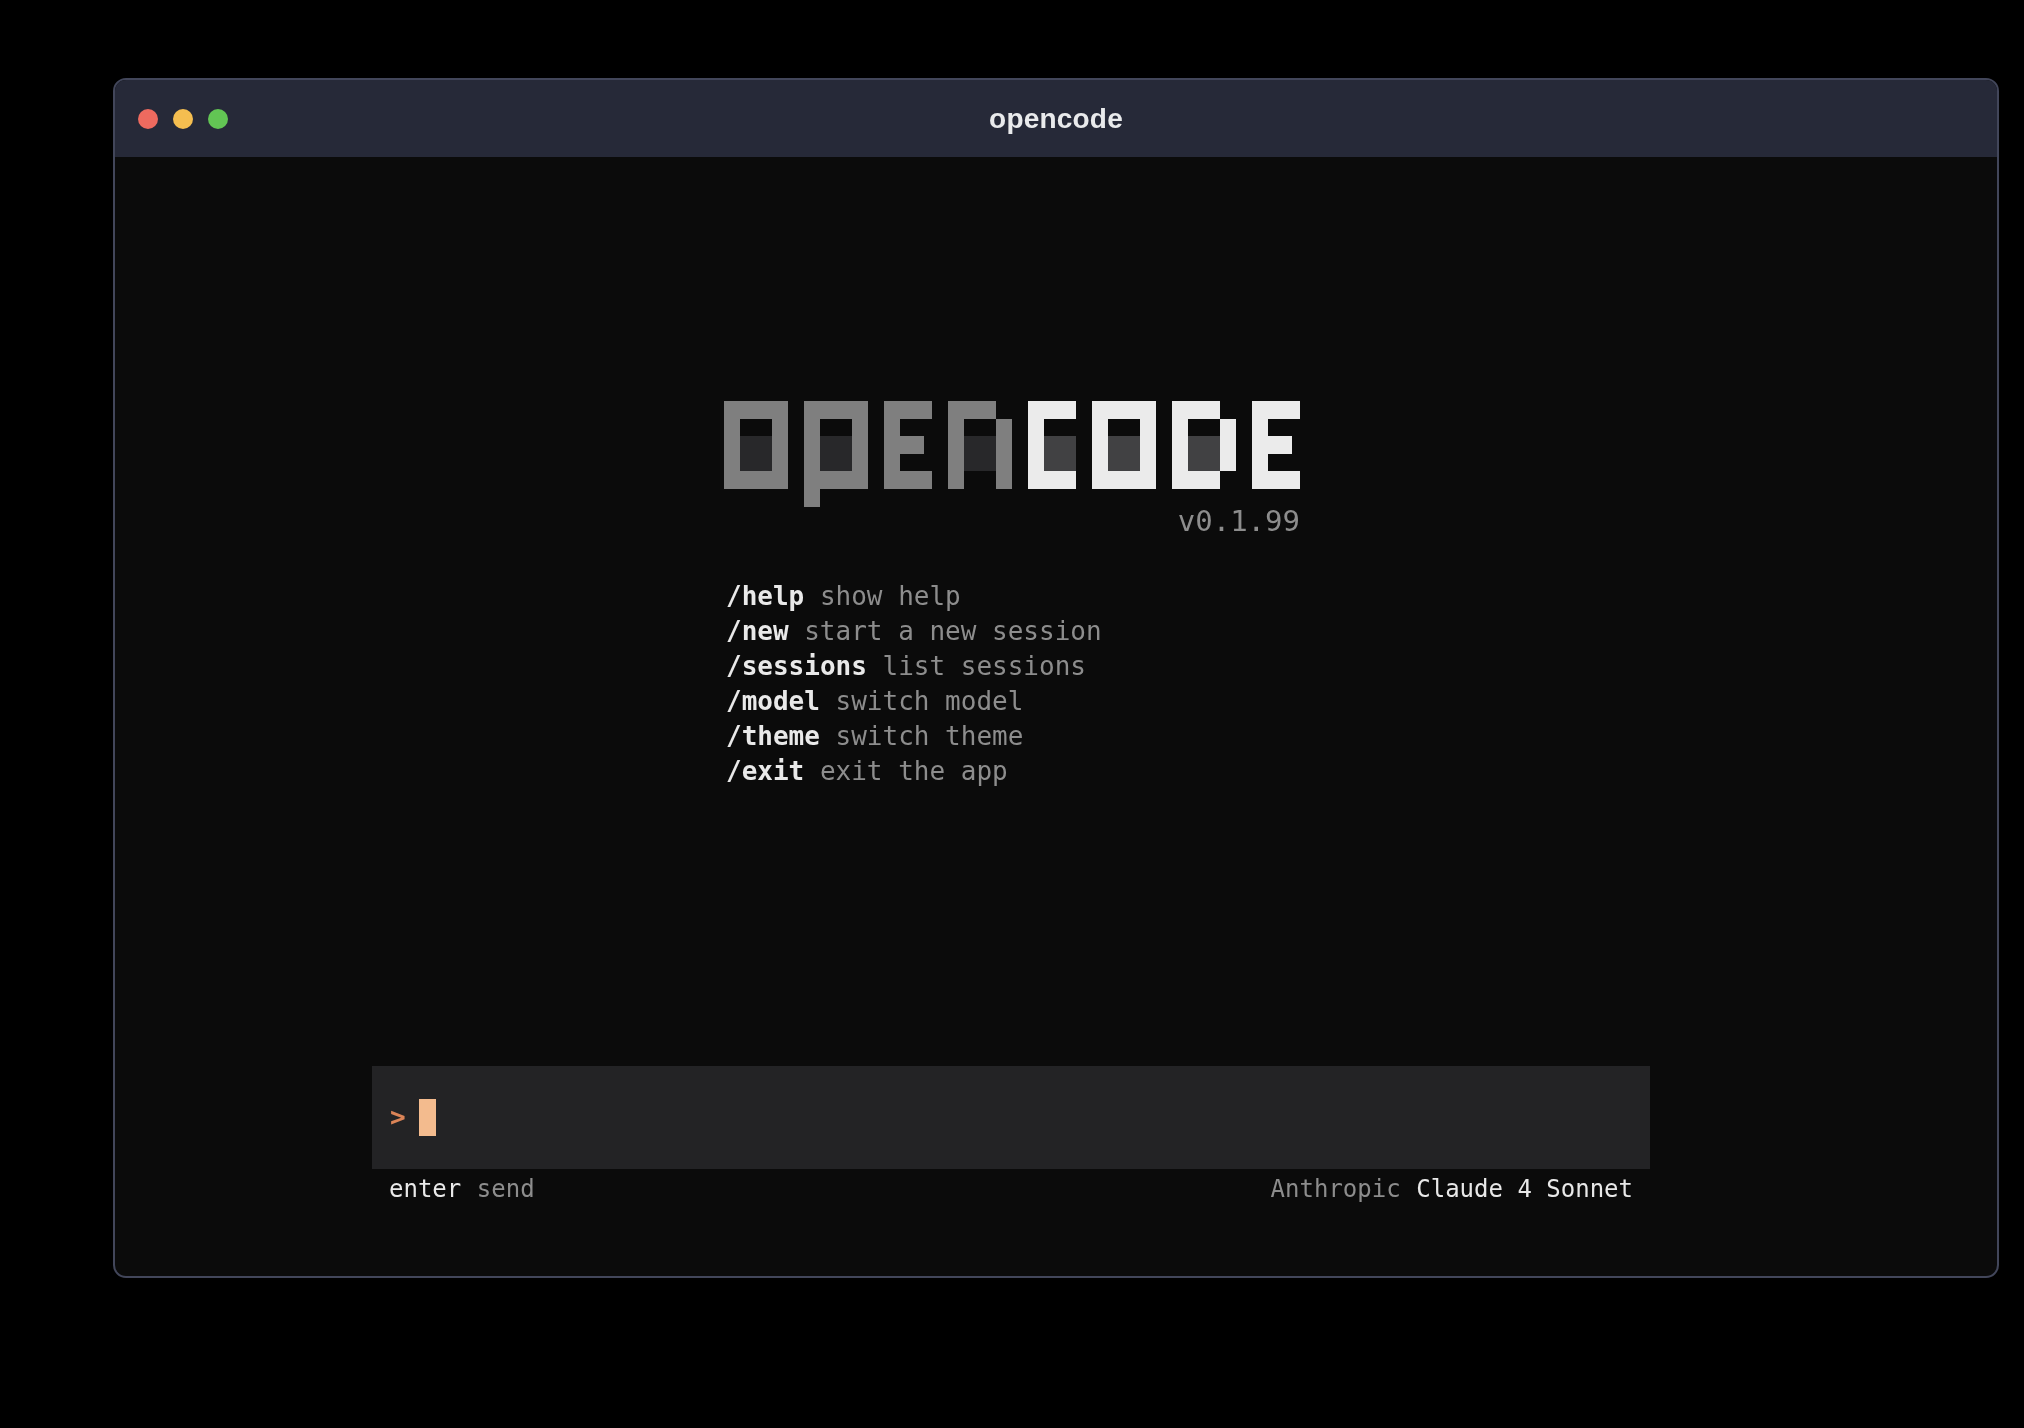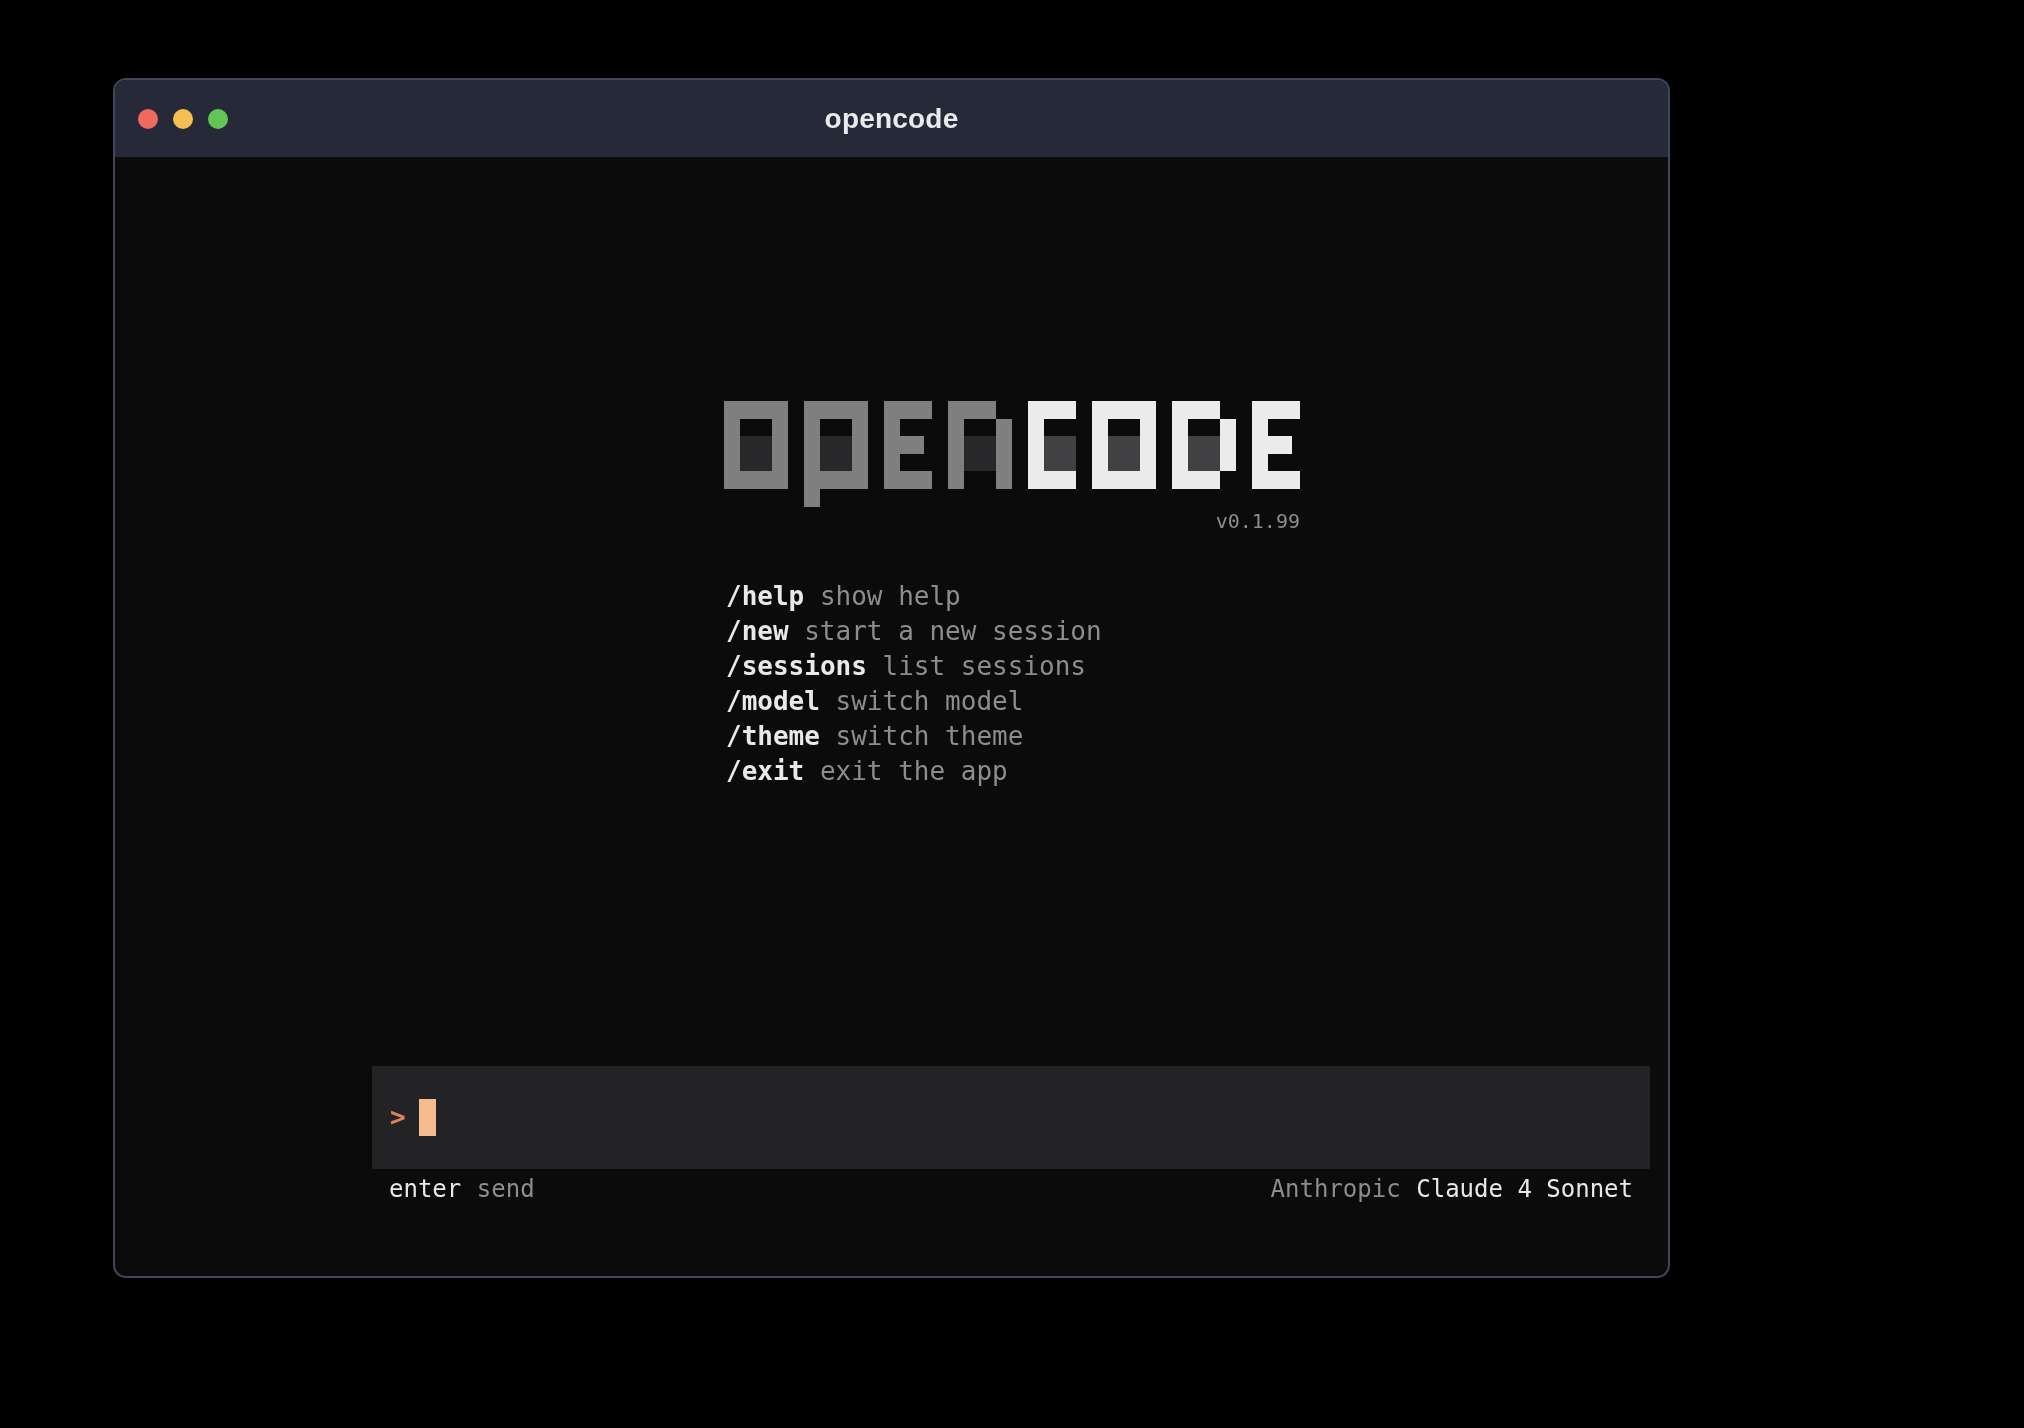--- a/index.html
+++ b/index.html
@@ -7,37 +7,37 @@
     --light_red:#ee6a5f; --light_yellow:#f5be50; --light_green:#62c554;
     --text_bright:#e9e9e9; --text_dim:#8d8d8d;
     --logo_gray:#7f7f7f; --logo_white:#ebebeb; --logo_shadow_gray:#28282a; --logo_shadow_white:#414143;
     --prompt_orange:#db8457; --cursor_peach:#f3bb8e; --panel_bg:#232325;
   }
   *{margin:0;padding:0;box-sizing:border-box;}
   html,body{width:2024px;height:1428px;}
   body{background:var(--page_bg);position:relative;overflow:hidden;
        font-family:"DejaVu Sans Mono",monospace;}
 
-  .window{position:absolute;left:113px;top:78px;width:1557px;height:1200px;
+  .window{position:absolute;left:113px;top:78px;width:1886px;height:1200px;
           background:var(--window_bg);border:2px solid var(--window_border);
           border-radius:13px;overflow:hidden;}
 
   .titlebar{position:relative;height:77px;background:var(--titlebar_bg);
             display:flex;align-items:center;justify-content:center;}
   .lights{position:absolute;left:23px;top:0;height:100%;display:flex;align-items:center;gap:15px;}
   .light{width:20px;height:20px;border-radius:50%;}
   .light.red{background:var(--light_red);}
   .light.yellow{background:var(--light_yellow);}
   .light.green{background:var(--light_green);}
   .title{font-family:"Liberation Sans",sans-serif;font-weight:700;font-size:28px;
          color:#e9eaec;letter-spacing:.2px;}
 
   .logo{position:absolute;left:609px;top:321px;width:576px;height:106px;}
   .version{position:absolute;left:609px;top:424px;width:576px;text-align:right;
-           font-size:20px;line-height:34px;color:var(--text_dim);}
+           font-size:29px;line-height:34px;color:var(--text_dim);}
 
   .commands{position:absolute;left:611px;top:499px;font-size:26px;line-height:35px;}
   .cmd-row{white-space:pre;}
   .cmd-name{color:var(--text_bright);font-weight:600;margin-top:8px;}
   .cmd-desc{color:var(--text_dim);margin-top:24px;}
 
   .input-panel{position:absolute;left:257px;top:986px;width:1278px;height:103px;
                background:var(--panel_bg);display:flex;align-items:center;
                padding:0 18px;cursor:text;}
   .prompt{color:var(--prompt_orange);font-size:26px;font-weight:700;line-height:103px;}

